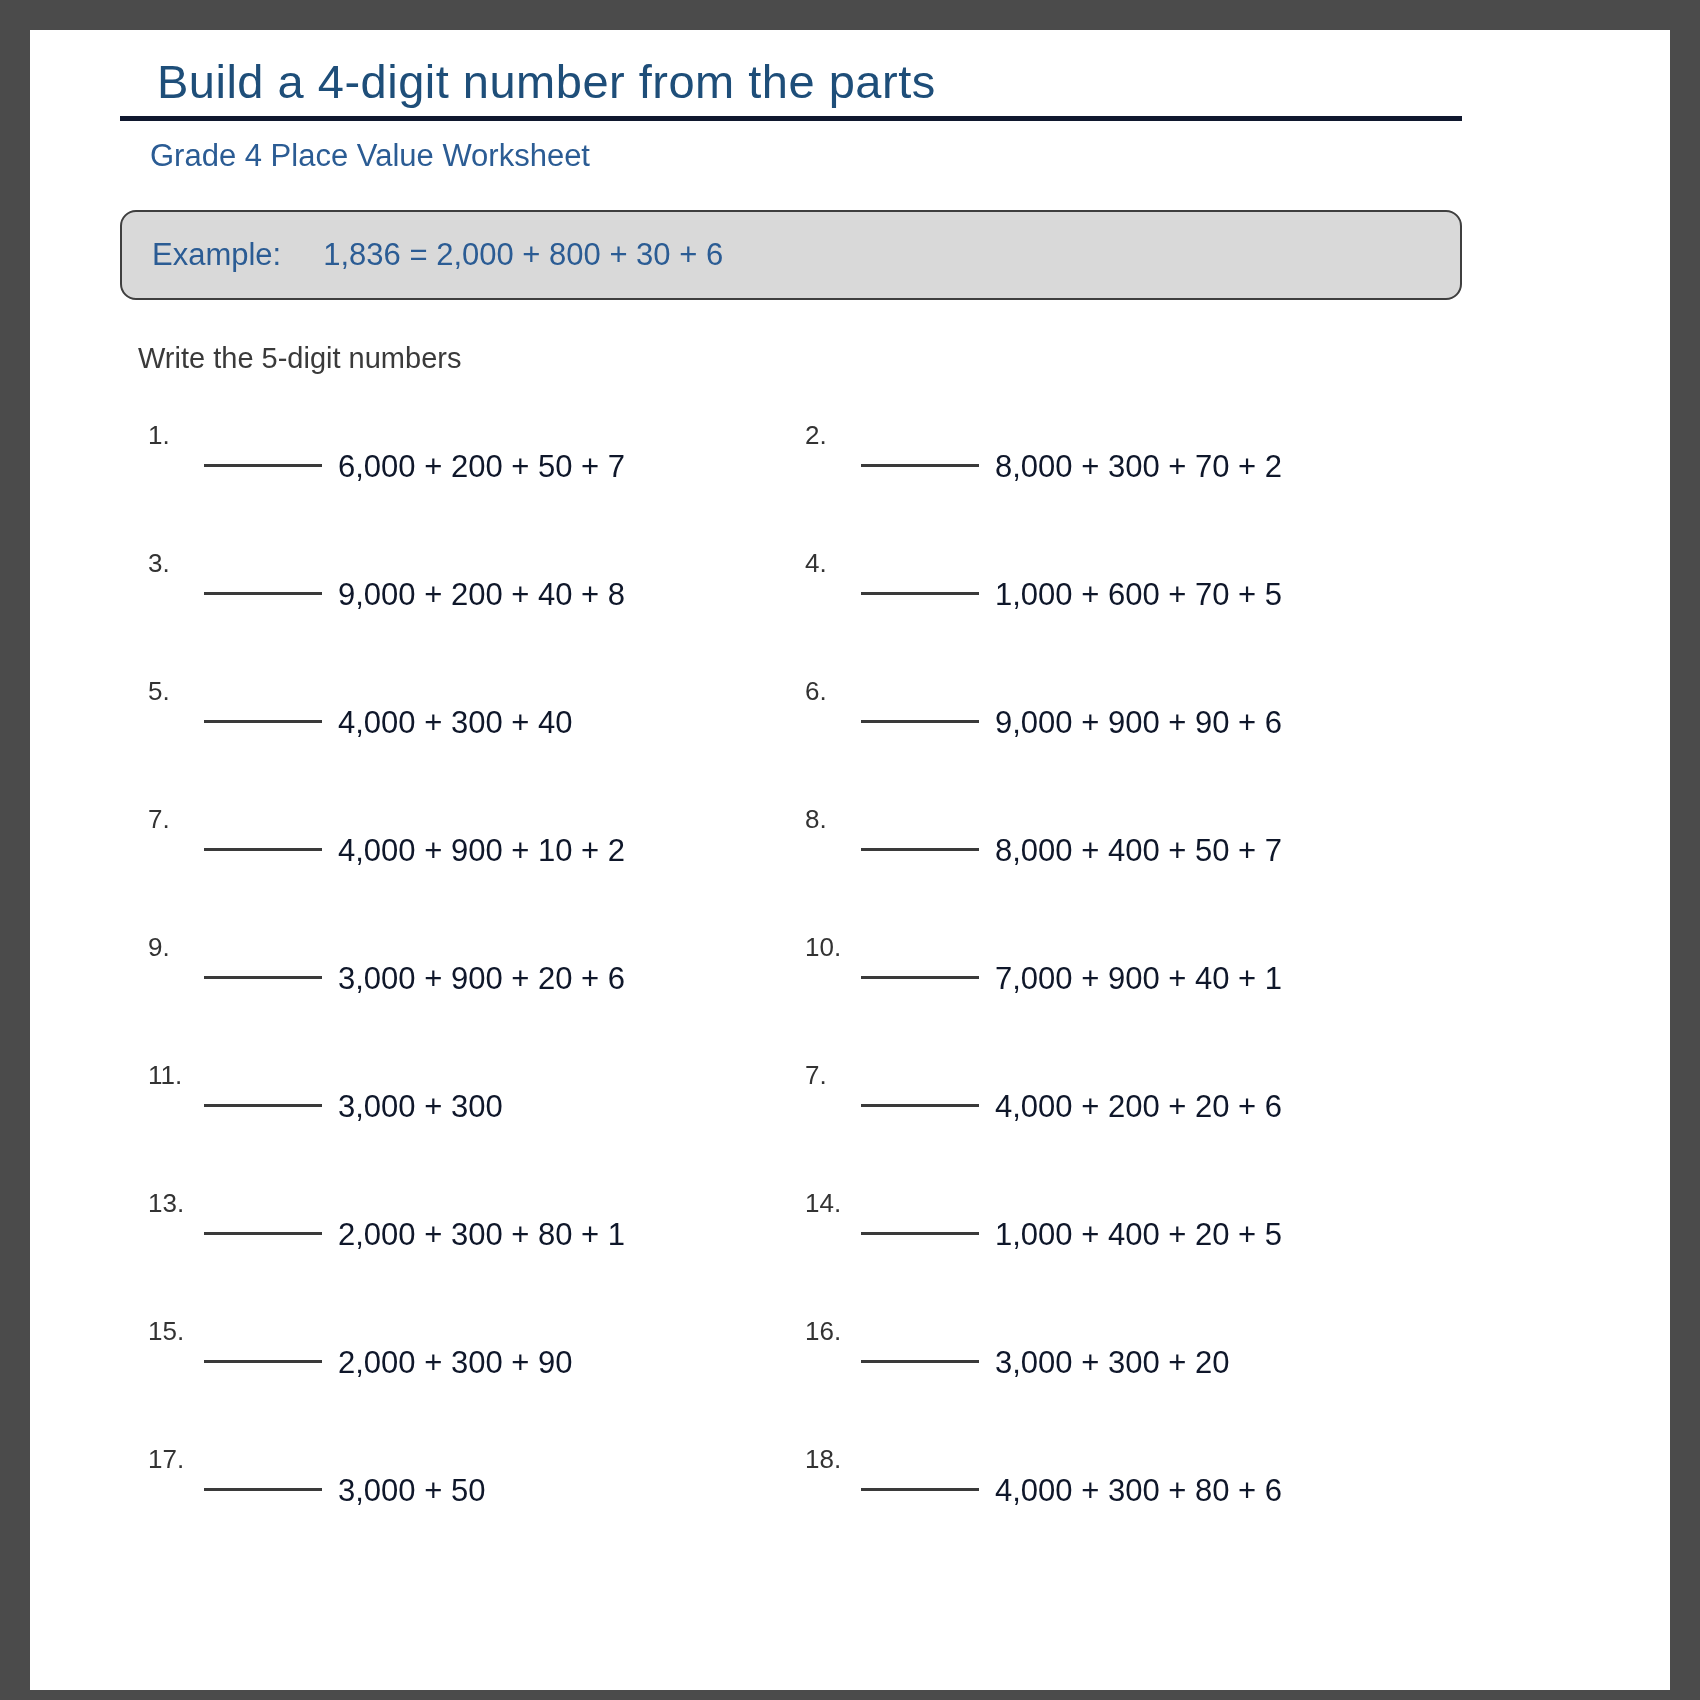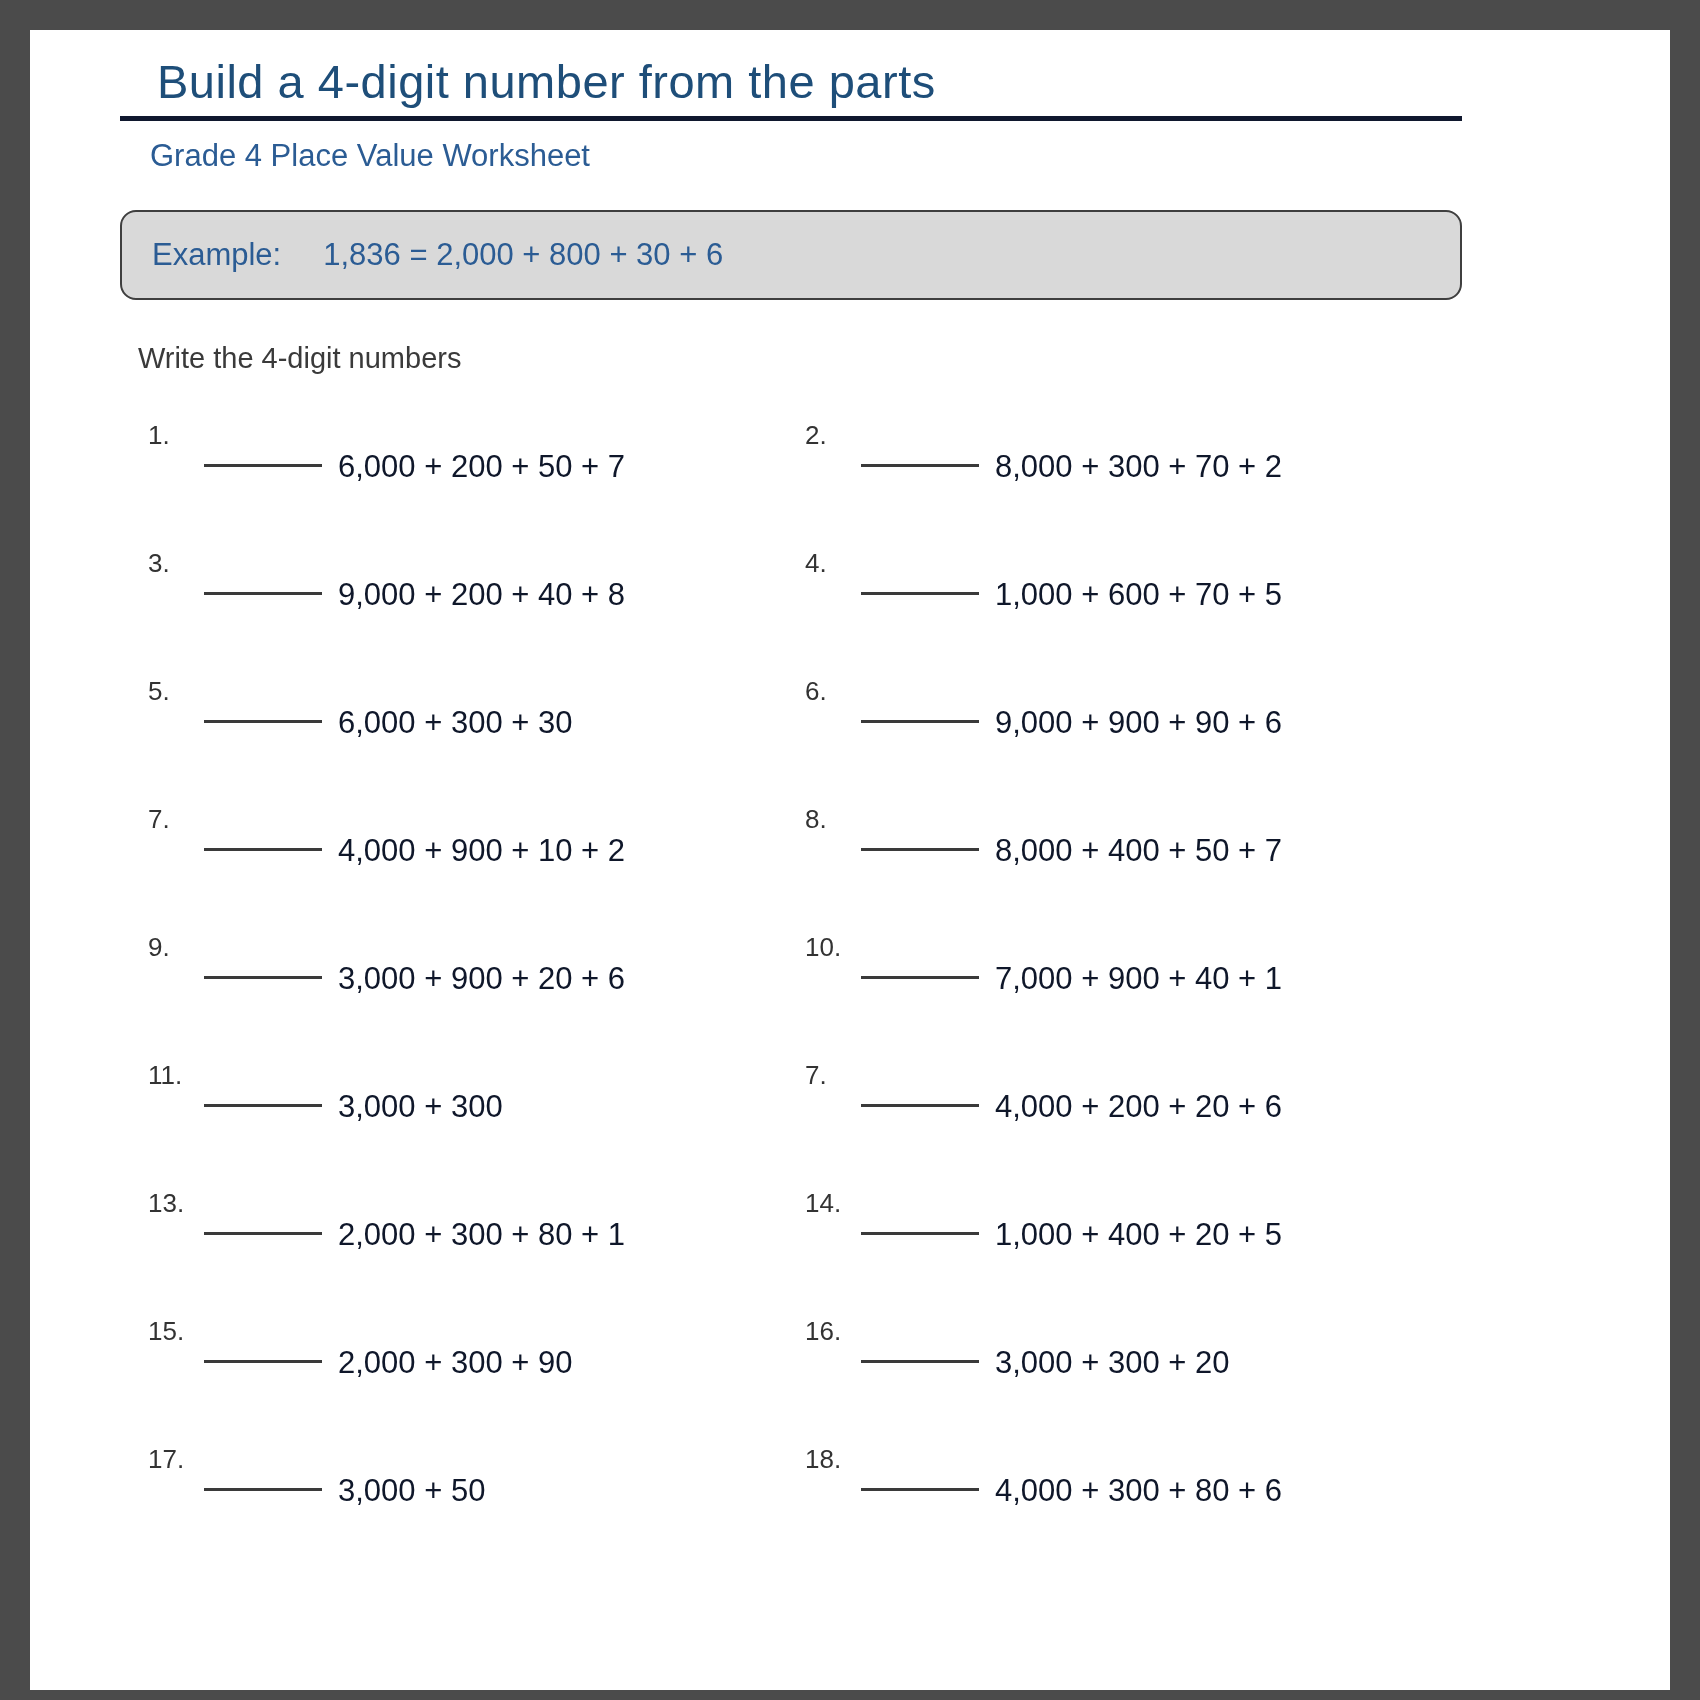--- a/index.html
+++ b/index.html
@@ -121,21 +121,21 @@
 
     <div class="title">Build a 4-digit number from the parts</div>
     <div class="title-rule"></div>
     <div class="subtitle">Grade 4 Place Value Worksheet</div>
 
     <div class="example-box">
       <span class="example-label">Example:</span>
       <span class="example-text">1,836 = 2,000 + 800 + 30 + 6</span>
     </div>
 
-    <div class="instruction">Write the 4-digit numbers</div>
+    <div class="instruction">Write the 5-digit numbers</div>
 
     <div class="problems">
 
       <div class="problem">
         <span class="p-num">1.</span>
         <span class="p-blank"></span>
         <span class="p-expr">6,000 + 200 + 50 + 7</span>
       </div>
       <div class="problem">
         <span class="p-num">2.</span>
@@ -150,21 +150,21 @@
       </div>
       <div class="problem">
         <span class="p-num">4.</span>
         <span class="p-blank"></span>
         <span class="p-expr">1,000 + 600 + 70 + 5</span>
       </div>
 
       <div class="problem">
         <span class="p-num">5.</span>
         <span class="p-blank"></span>
-        <span class="p-expr">6,000 + 300 + 30</span>
+        <span class="p-expr">4,000 + 300 + 40</span>
       </div>
       <div class="problem">
         <span class="p-num">6.</span>
         <span class="p-blank"></span>
         <span class="p-expr">9,000 + 900 + 90 + 6</span>
       </div>
 
       <div class="problem">
         <span class="p-num">7.</span>
         <span class="p-blank"></span>

